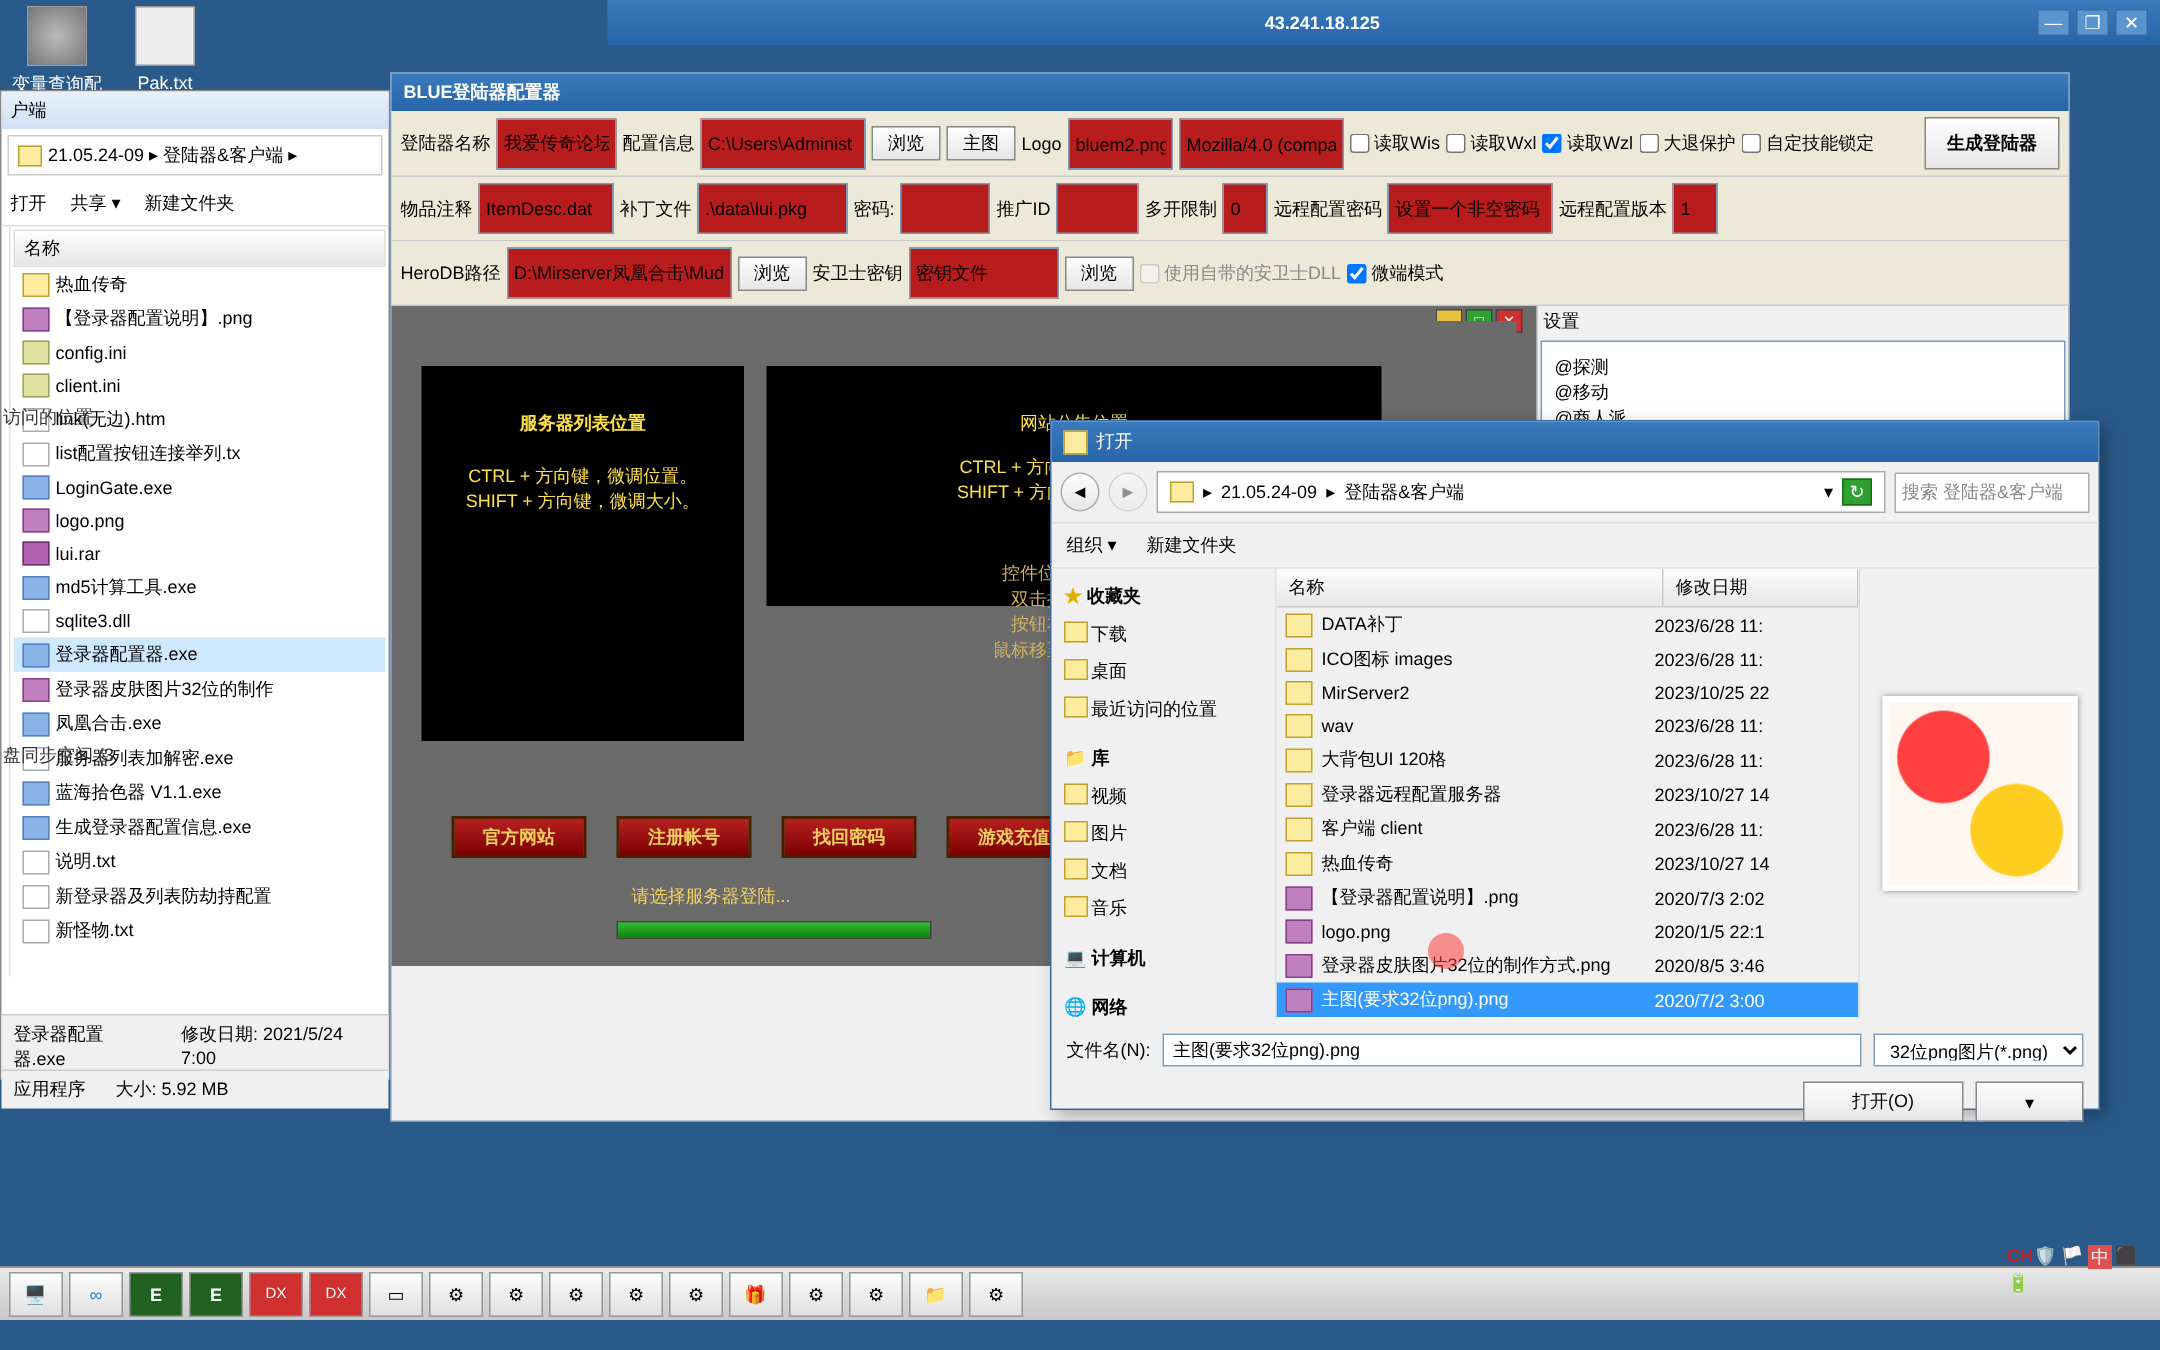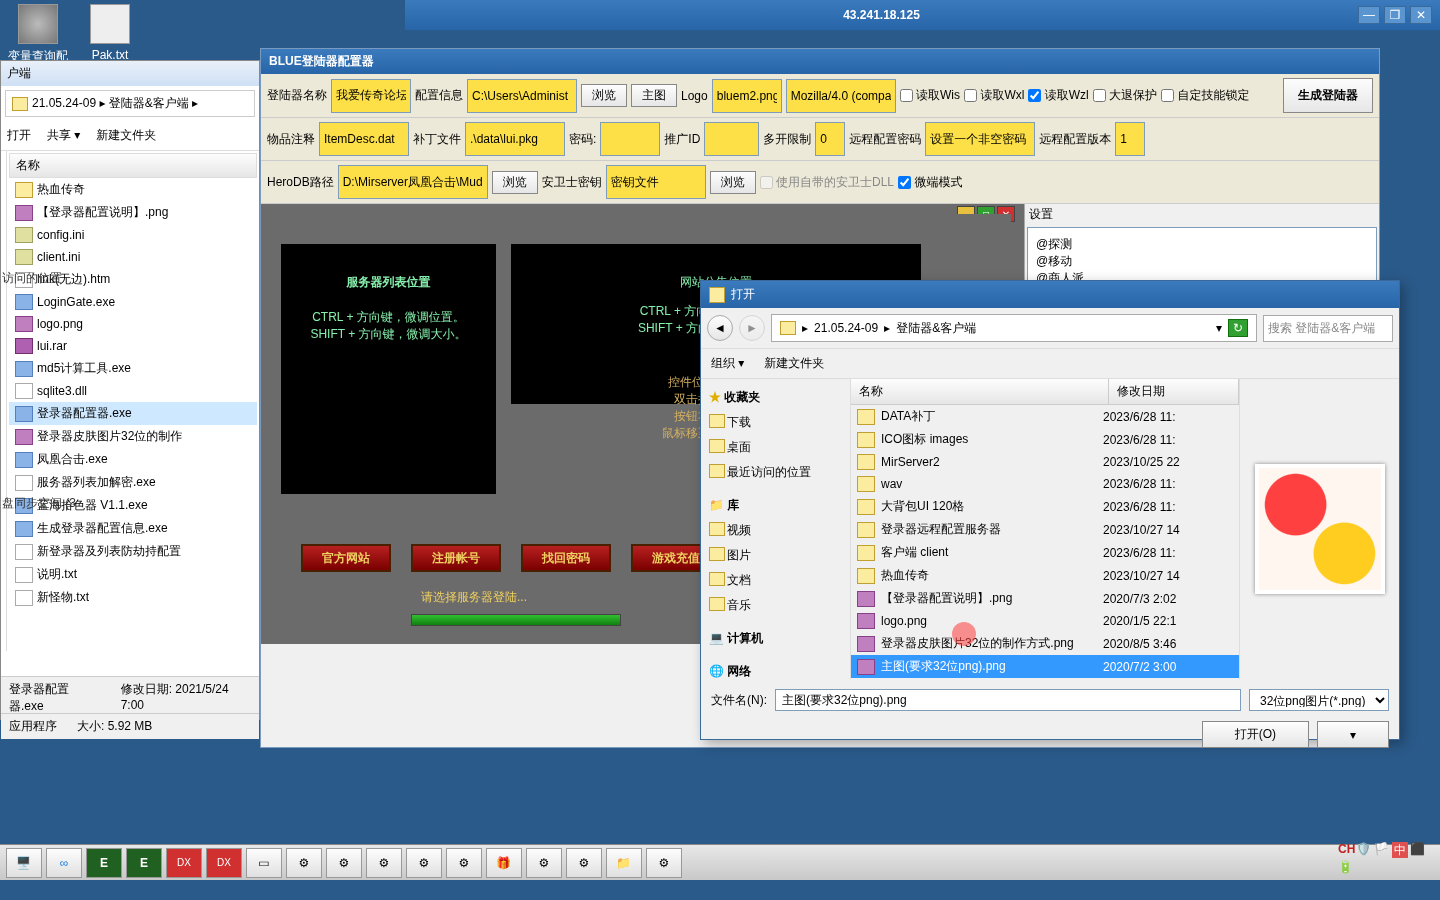--- a/index.html
+++ b/index.html
@@ -8,29 +8,29 @@
 .dicon{position:absolute;width:60px;text-align:center;color:#fff;}
 .dicon .ib{width:40px;height:40px;margin:0 auto 4px;background:#eee;border:1px solid #999;}
 .tbar{position:absolute;top:0;left:405px;right:0;height:30px;background:linear-gradient(#3a7abd,#2765a8);display:flex;align-items:center;}
 .tbar .title{flex:1;text-align:center;color:#fff;font-weight:bold;}
 .winbtns{display:flex;gap:4px;padding-right:8px;}
 .winbtns span{width:22px;height:18px;background:#5a95d0;border:1px solid #3a6a9a;display:flex;align-items:center;justify-content:center;color:#fff;cursor:pointer;}
 .blue-win{position:absolute;top:48px;left:260px;width:1120px;height:700px;background:#f0f0f0;border:1px solid #7a9ac0;}
 .blue-title{background:linear-gradient(#3a7abd,#2765a8);color:#fff;padding:4px 8px;font-weight:bold;}
 .blue-bar{padding:4px 6px;display:flex;flex-wrap:wrap;align-items:center;gap:4px;background:#ece9d8;border-bottom:1px solid #ccc;}
 .blue-bar label{white-space:nowrap;}
-.blue-bar input[type=text]{border:1px solid #7f9db9;padding:16px 4px;height:15px;background:#fde047;}
+.blue-bar input[type=text]{border:1px solid #7f9db9;padding:16px 4px;height:15px;background:#b91c1c;}
 .blue-bar input[type=checkbox]{vertical-align:middle;}
 .btn{background:linear-gradient(#fdfdfd,#e6e6e6);border:1px solid #888;padding:2px 10px;cursor:pointer;white-space:nowrap;}
 .btn.big{padding:8px 14px;font-weight:bold;}
 .blue-body{position:relative;background:#6b6b6b;height:440px;}
 .wctrl{position:absolute;top:2px;right:364px;display:flex;gap:2px;}
 .wctrl span{width:18px;height:16px;border:1px solid #444;display:flex;align-items:center;justify-content:center;font-size:10px;cursor:pointer;}
 .launcher-pv{position:absolute;top:10px;left:10px;width:740px;height:430px;background:#6b6b6b;}
-.box{position:absolute;background:#000;color:#86efac;text-align:center;padding-top:30px;}
+.box{position:absolute;background:#000;color:#fde047;text-align:center;padding-top:30px;}
 .box1{left:10px;top:30px;width:215px;height:250px;}
 .box2{left:240px;top:30px;width:410px;height:100px;}
 .box3{left:240px;top:130px;width:410px;height:60px;color:#d4b060;}
 .gbtn{position:absolute;width:90px;height:28px;background:linear-gradient(#b82020,#7a0000);color:#f0d060;border:2px solid #4a2000;display:flex;align-items:center;justify-content:center;font-weight:bold;cursor:pointer;}
 .picktext{position:absolute;left:150px;top:375px;color:#f0d060;}
 .pbar{position:absolute;left:140px;top:400px;width:210px;height:12px;border:1px solid #444;background:#1a3a1a;}
 .pbar i{display:block;width:100%;height:100%;background:linear-gradient(#30c030,#108010);}
 .side-panel{position:absolute;top:0px;right:0;width:355px;height:430px;background:#f0f0f0;border-left:1px solid #aaa;}
 .side-panel .lst{height:100px;background:#fff;border:1px solid #7f9db9;margin:2px;overflow:auto;padding:8px;}
 .side-panel .tbl{margin:4px 2px;}
@@ -72,21 +72,21 @@
 .open-dlg .files .row .nm{flex:1;}
 .open-dlg .files .row .dt{width:130px;}
 .open-dlg .preview{width:160px;border-left:1px solid #ddd;display:flex;align-items:center;justify-content:center;}
 .cursor-dot{position:absolute;width:24px;height:24px;border-radius:50%;background:rgba(255,60,60,.55);pointer-events:none;}
 .open-dlg .footer{padding:10px;display:flex;align-items:center;gap:8px;}
 .open-dlg .footer select,.open-dlg .footer input{border:1px solid #7f9db9;padding:3px 6px;height:22px;background:#fff;}
 .open-dlg .footer .btns{display:flex;gap:8px;margin-left:auto;}
 .open-dlg .footer .btns button{padding:4px 32px;border:1px solid #888;background:linear-gradient(#fdfdfd,#e6e6e6);cursor:pointer;}
 .taskbar{position:absolute;bottom:20px;left:0;right:0;height:36px;background:linear-gradient(#e8e8e8,#c8c8c8);border-top:1px solid #888;display:flex;align-items:center;padding:0 6px;gap:4px;}
 .taskbar .tb{width:36px;height:30px;border:1px solid #999;background:linear-gradient(#fdfdfd,#e0e0e0);display:flex;align-items:center;justify-content:center;cursor:pointer;}
-.tray{position:absolute;bottom:8px;right:4px;height:52px;width:100px;display:flex;flex-wrap:wrap;align-content:flex-start;gap:2px;padding:2px;}
+.tray{position:absolute;bottom:20px;right:4px;height:52px;width:100px;display:flex;flex-wrap:wrap;align-content:flex-start;gap:2px;padding:2px;}
 .tray span{width:16px;height:16px;}
 </style>
 </head>
 <body>
 
 <div class="desktop">
  <div class="dicon" style="top:4px;left:8px"><div class="ib" style="background:radial-gradient(#bbb,#777)"></div><span>变量查询配置.ini</span></div>
  <div class="dicon" style="top:4px;left:80px"><div class="ib"></div><span>Pak.txt</span></div>
 
  <div class="tbar">
@@ -130,20 +130,24 @@
             </div>
             <div class="row">
               <span class="ic ic-ini"></span>
               <span>client.ini</span>
             </div>
             <div class="row">
               <span class="ic ic-txt"></span>
               <span>link(无边).htm</span>
             </div>
             <div class="row">
+              <span class="ic ic-txt"></span>
+              <span>list配置按钮连接举列.tx</span>
+            </div>
+            <div class="row">
               <span class="ic ic-exe"></span>
               <span>LoginGate.exe</span>
             </div>
             <div class="row">
               <span class="ic ic-img"></span>
               <span>logo.png</span>
             </div>
             <div class="row">
               <span class="ic ic-rar"></span>
               <span>lui.rar</span>
@@ -175,25 +179,25 @@
             <div class="row">
               <span class="ic ic-exe"></span>
               <span>蓝海拾色器 V1.1.exe</span>
             </div>
             <div class="row">
               <span class="ic ic-exe"></span>
               <span>生成登录器配置信息.exe</span>
             </div>
             <div class="row">
               <span class="ic ic-txt"></span>
+              <span>说明.txt</span>
+            </div>
+            <div class="row">
+              <span class="ic ic-txt"></span>
               <span>新登录器及列表防劫持配置</span>
-            </div>
-            <div class="row">
-              <span class="ic ic-txt"></span>
-              <span>说明.txt</span>
             </div>
             <div class="row">
               <span class="ic ic-txt"></span>
               <span>新怪物.txt</span>
             </div>
           </div>
    </div>
   </div>
   <div class="status">
    <span>登录器配置器.exe</span>

